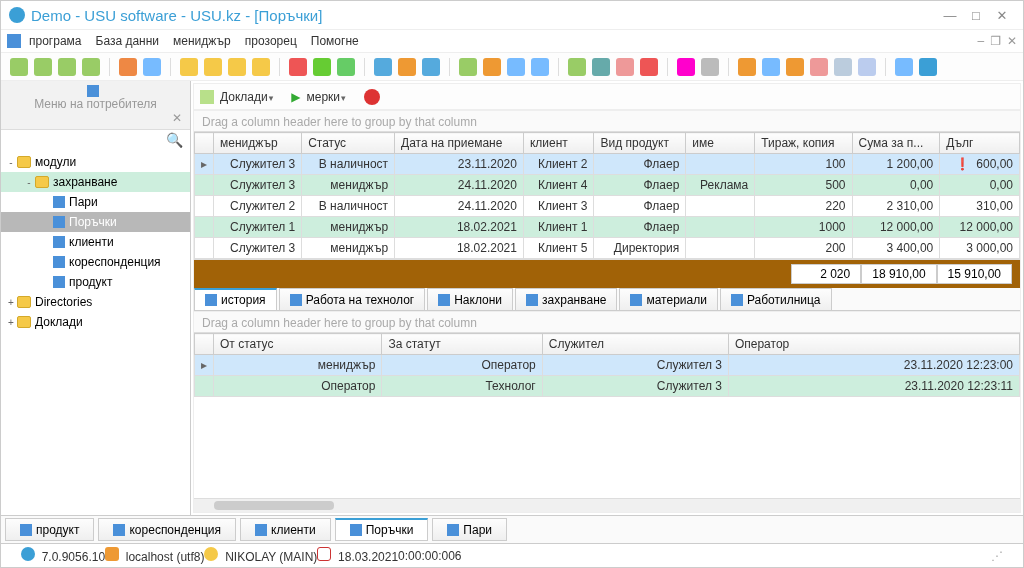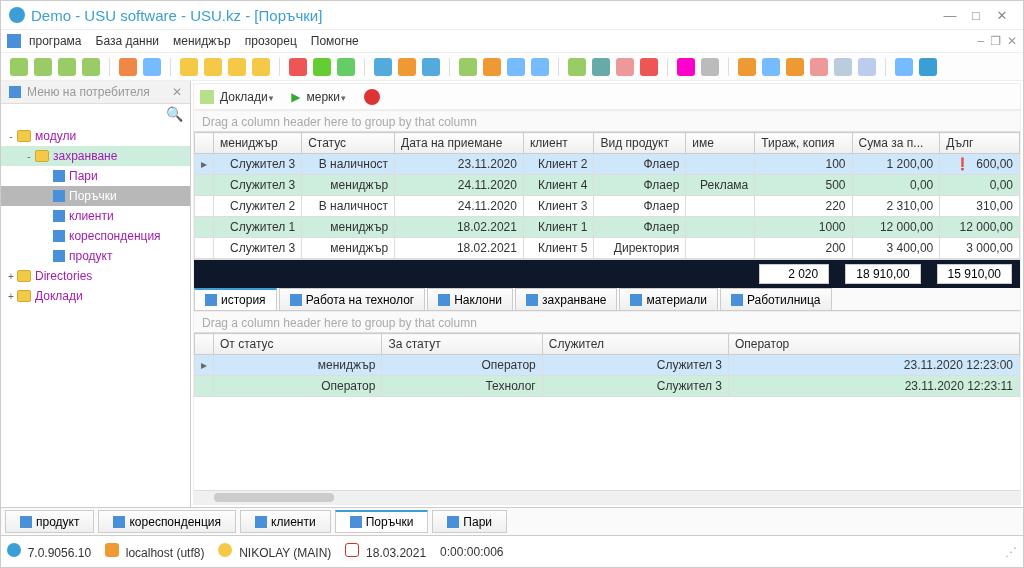--- a/index.html
+++ b/index.html
@@ -11,60 +11,60 @@
 .titlebar .winbtn { width: 26px; text-align: center; color: #888; cursor: pointer; font-size: 13px; }
 .menubar { height: 24px; display: flex; align-items: center; padding: 0 6px; border-top: 1px solid #eee; border-bottom: 1px solid #eee; }
 .menubar .book { width: 14px; height: 14px; background: #4a90d9; margin-right: 8px; display:inline-block; }
 .menubar .menuitem { margin-right: 14px; color: #333; cursor: pointer; }
 .menubar .right { margin-left: auto; display: flex; gap: 6px; color: #999; }
 .toolbar { height: 28px; display: flex; align-items: center; padding: 2px 6px; background: #fdfdfd; border-bottom: 1px solid #eee; }
 .toolbar .tb { width: 18px; height: 18px; margin: 0 3px; border-radius: 3px; display:inline-block; }
 .toolbar .sep { width: 1px; height: 18px; background: #ddd; margin: 0 6px; }
 .content { flex: 1; display: flex; min-height: 0; }
 .sidebar { width: 190px; border-right: 1px solid #ccc; display: flex; flex-direction: column; }
-.sidehead { background: #f2f2f2; color: #999; padding: 4px 8px; border-bottom: 1px solid #ddd; display: flex; align-items: center; }
+.sidehead { background: #f2f2f2; color: #999; padding: 4px 8px; border-bottom: 1px solid #ddd; display: flex; align-items: center; flex-direction: column; }
 .sidehead .book2 { width: 12px; height: 12px; background: #4a90d9; margin-right: 6px; }
 .sidehead .close { margin-left: auto; color: #999; cursor: pointer; }
 .searchrow { text-align: right; padding: 2px 6px; }
 .searchrow .mag { color: #2b7cc0; font-size: 14px; }
 .tree { flex: 1; overflow: auto; padding: 2px 0; }
 .tree .row { display: flex; align-items: center; height: 20px; padding-left: 4px; }
 .tree .exp { width: 12px; text-align: center; color: #666; font-size: 10px; cursor: pointer; }
 .tree .folder { width: 14px; height: 12px; background: #f5c948; border: 1px solid #d4a92a; border-radius: 2px; margin-right: 4px; }
 .tree .node { width: 12px; height: 12px; background: #4a90d9; margin-right: 4px; }
-.tree .lbl { color: #a21caf; white-space: nowrap; }
+.tree .lbl { color: #000000; white-space: nowrap; }
 .tree .org { background: #cdeedd; }
 .tree .selitem { background: #b8b8b8; color: #fff; }
 .tree .selitem .lbl { color: #fff; }
 .main { flex: 1; display: flex; flex-direction: column; min-width: 0; border: 1px solid #eee; margin: 2px; }
 .mainbar { height: 26px; display: flex; align-items: center; padding: 0 6px; border-bottom: 1px solid #eee; background: #fdfdfd; gap: 6px; }
 .mainbar .lbl { color: #333; }
 .mainbar .drop { color: #666; font-size: 9px; margin-left: 1px; }
 .mainbar .stop { width: 16px; height: 16px; border-radius: 50%; background: #d33; }
 .mainbar .play { color: #3a3; font-size: 12px; }
 .grouphdr { height: 22px; padding: 4px 8px; color: #aaa; background: #fafafa; border-top: 1px solid #eee; border-bottom: 1px solid #ddd; white-space: nowrap; overflow: hidden; }
 .grid { overflow: auto; }
 table.g { border-collapse: collapse; width: 100%; }
 table.g th { background: linear-gradient(#fdfdfd,#efefef); border: 1px solid #ccc; padding: 3px 6px; text-align: left; font-weight: normal; color: #333; white-space: nowrap; }
 table.g td { border: 1px solid #ddd; padding: 3px 6px; color: #333; white-space: nowrap; text-align: right; }
 table.g td.num { text-align: right; }
 table.g tr.alt td { background: #cdeedd; }
 table.g tr.selrow td { background: #cfe7fb; }
-.summary { display: flex; justify-content: flex-end; gap: 16px; padding: 4px 8px; border-top: 1px solid #ddd; background: #0f172a; }
+.summary { display: flex; justify-content: flex-end; gap: 0; padding: 4px 8px; border-top: 1px solid #ddd; background: #a16207; }
 .summary .box { border: 1px solid #ccc; padding: 2px 10px; min-width: 70px; text-align: right; background: #fff; }
 .tabs { display: flex; border-bottom: 1px solid #ccc; background: #fafafa; overflow: hidden; }
 .tabs .tab { display: flex; align-items: center; gap: 4px; padding: 3px 10px; border: 1px solid #ccc; border-bottom: none; margin-right: 2px; background: linear-gradient(#fdfdfd,#efefef); cursor: pointer; }
 .tabs .tab.active { background: #fff; border-top: 2px solid #3b9fd6; }
 .tabs .tab .book3 { width: 12px; height: 12px; background: #4a90d9; }
 .detail { flex: 1; display: flex; flex-direction: column; min-height: 0; }
 .detail .grid { flex: 1; }
 .bottomtabs { display: flex; border-top: 1px solid #ccc; padding: 2px 4px; background: #fafafa; }
 .bottomtabs .tab { display: flex; align-items: center; gap: 4px; padding: 3px 14px; border: 1px solid #ccc; margin-right: 4px; background: linear-gradient(#fdfdfd,#efefef); cursor: pointer; }
 .bottomtabs .tab.active { background: #fff; border-top: 2px solid #3b9fd6; }
-.statusbar { height: 32px; display: flex; align-items: center; padding: 0 6px; border-top: 1px solid #ccc; gap: 14px; color: #333; }
+.statusbar { height: 24px; display: flex; align-items: center; padding: 0 20px; border-top: 1px solid #ccc; gap: 0; color: #333; }
 .statusbar .ico { width: 14px; height: 14px; display: inline-block; border-radius: 3px; }
 .scroll-h { height: 14px; background: #f0f0f0; border-top: 1px solid #ddd; position: relative; }
 .scroll-h::before { content: ""; position: absolute; left: 20px; width: 120px; top: 2px; bottom: 2px; background: #ccc; border-radius: 4px; }
 </style>
 </head>
 <body>
 
 <div class="window">
 
   <div class="titlebar">

